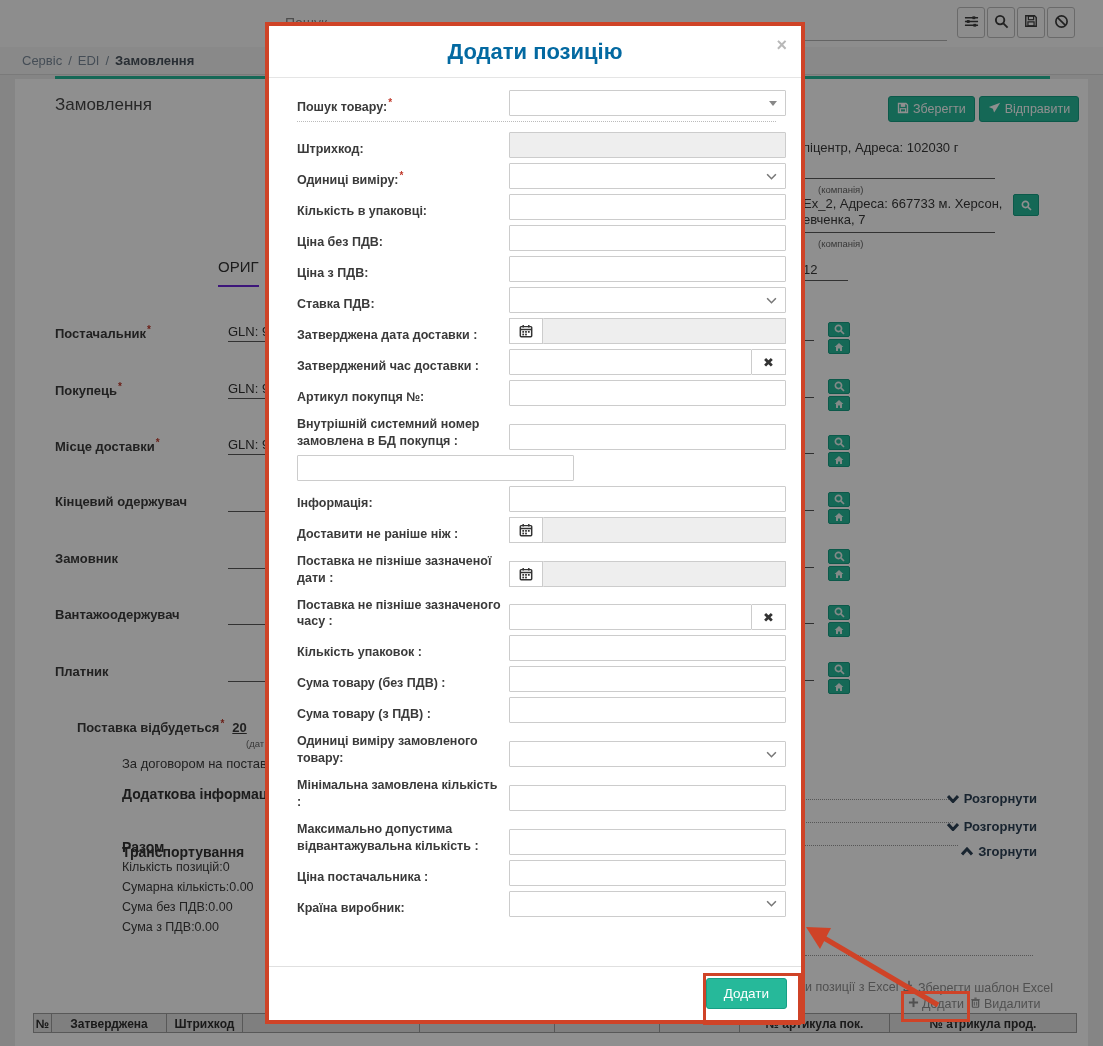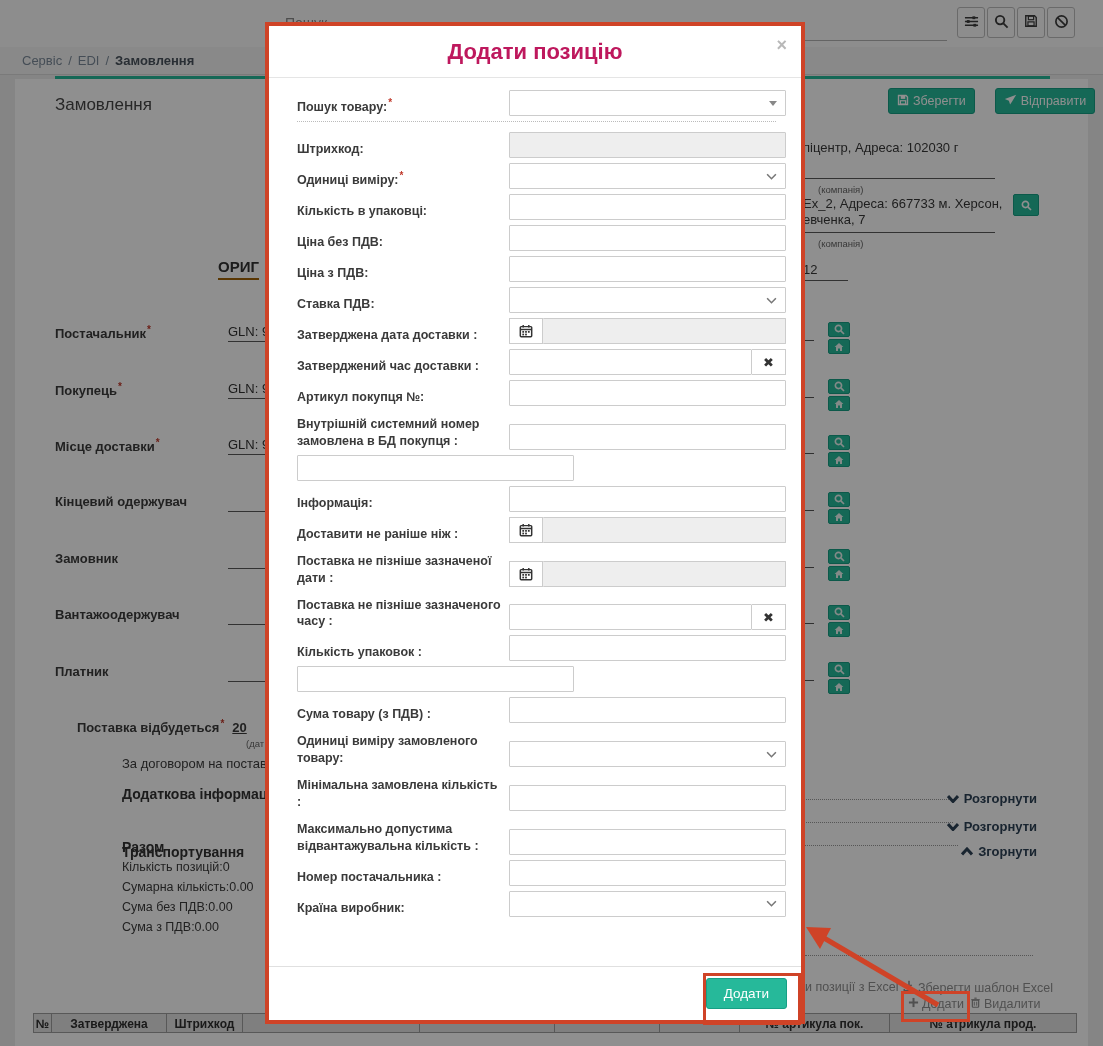--- a/index.html
+++ b/index.html
@@ -13,25 +13,25 @@
       background:transparent;font-size:14px;color:#555;outline:none;font-family:inherit}
   .search-input::placeholder{color:#8a8a8a}
   .tool-btn{position:absolute;top:7px;width:28px;height:31px;border:1px solid #bdbdbd;border-radius:3px;background:#fbfbfb;
       color:#3d3d3d;display:flex;align-items:center;justify-content:center;padding:0;cursor:pointer}
   .breadcrumb{position:absolute;top:47px;left:0;right:0;height:27px;background:#f5f5f5;border-bottom:1px solid #dadada;
       font-size:13px;display:flex;align-items:center;padding-left:22px;color:#7b8a99;gap:6px}
   .crumb-current{color:#49535d;font-weight:bold}
   .panel{position:absolute;left:15px;top:79px;width:1073px;bottom:0;background:#fff}
   .green-line{position:absolute;left:55px;top:76px;width:995px;height:3px;background:#26b99a}
   .page-title{position:absolute;left:55px;top:95px;font-size:17px;color:#464646}
-  .top-actions{position:absolute;top:88px;left:888px;display:flex;gap:20px}
+  .top-actions{position:absolute;top:96px;left:888px;display:flex;gap:4px}
   .btn-teal{background:#26b99a;color:#fff;border:1px solid #169f85;font-size:12.5px;padding:4px 8px;
       display:inline-flex;align-items:center;gap:4px;border-radius:3px;cursor:pointer;font-family:inherit}
-  .doc-heading{position:absolute;left:218px;top:258px;font-size:15px;font-weight:bold;color:#333;
-      border-bottom:2px solid #a16207;padding-bottom:3px;white-space:nowrap}
+  .doc-heading{position:absolute;left:218px;top:258px;font-size:15px;font-weight:normal;color:#333;
+      border-bottom:2px solid #6d28d9;padding-bottom:10px;white-space:nowrap}
   .bg-label{position:absolute;left:55px;font-size:13px;font-weight:600;color:#3c3c3c;white-space:nowrap}
   .bg-value{position:absolute;left:228px;font-size:13px;color:#333;white-space:nowrap}
   .bg-underline{position:absolute;left:228px;width:70px;height:1px;background:#5a5a5a}
   .star{color:#c0392b;font-size:10px;vertical-align:super;margin-left:1px}
   .mini-btn{position:absolute;left:828px;width:22px;height:15px;background:#26b99a;border:1px solid #169f85;
       color:#eaf6f2;display:flex;align-items:center;justify-content:center;border-radius:2px;padding:0;cursor:pointer}
   .mini-dash{position:absolute;left:803px;width:11px;height:1px;background:#555}
   .rfrag{position:absolute;font-size:13px;color:#383838;white-space:nowrap}
   .rcaption{position:absolute;font-size:9.5px;color:#666;white-space:nowrap}
   .runderline{position:absolute;height:1px;background:#5a5a5a}
@@ -49,21 +49,21 @@
       font-size:12px;font-weight:bold;color:#2f2f2f;text-align:center;box-sizing:border-box;overflow:hidden;white-space:nowrap}
   .th-cell:first-child{border-left:1px solid #9d9d9d}
   
   .overlay{position:absolute;inset:0;background:rgba(0,0,0,0.44);z-index:40}
   .ann{z-index:70;pointer-events:none}
   .ann-box{position:absolute;border:3px solid #cf4327}
   
   .modal{position:absolute;left:265px;top:22px;width:540px;height:1002px;background:#fff;
       border:4px solid #cf4327;z-index:60;box-sizing:border-box;display:flex;flex-direction:column}
   .m-header{position:relative;padding:13px 0 12px;border-bottom:1px solid #e5e5e5;text-align:center;flex:none}
-  .m-title{font-size:22px;font-weight:600;color:#be185d}
+  .m-title{font-size:22px;font-weight:600;color:#0369a1}
   .m-close{position:absolute;right:14px;top:10px;font-size:18px;font-weight:bold;color:#b8b8b8;cursor:pointer;line-height:1}
   .m-body{flex:1;padding:12px 25px 0 28px;overflow:hidden}
   .m-row{display:flex;align-items:flex-end;margin-bottom:5px;min-height:26px}
   .m-label{width:212px;flex:none;padding:5px 8px 0 0;font-size:12.5px;font-weight:bold;color:#3a3a3a;
       line-height:1.35;box-sizing:border-box}
   .m-control{width:277px;flex:none}
   .txt{width:100%;height:26px;border:1px solid #ccc;border-radius:1px;box-sizing:border-box;padding:0 6px;
       font-size:12.5px;color:#333;background:#fff;font-family:inherit}
   .txt:disabled,.txt.dis{background:#eee;color:#555}
   .selbox{height:26px;border:1px solid #ccc;border-radius:1px;box-sizing:border-box;background:#fff;
@@ -504,20 +504,21 @@
             <input class="txt fill" style="">
             <span class="addon right">✖</span>
           </div>
         </div>
       </div>
       <div class="m-row">
         <div class="m-label">Кількість упаковок :</div>
         <div class="m-control"><input class="txt" style=""></div>
       </div>
       <div class="m-row">
+        <div class="m-label">Сума товару (без ПДВ) :</div>
         <div class="m-control"><input class="txt" style=""></div>
       </div>
       <div class="m-row">
         <div class="m-label">Сума товару (з ПДВ) :</div>
         <div class="m-control"><input class="txt" style=""></div>
       </div>
       <div class="m-row">
         <div class="m-label">Одиниці виміру замовленого товару:</div>
         <div class="m-control">
           <div class="selbox">
@@ -529,21 +530,21 @@
       </div>
       <div class="m-row">
         <div class="m-label">Мінімальна замовлена кількість :</div>
         <div class="m-control"><input class="txt" style=""></div>
       </div>
       <div class="m-row">
         <div class="m-label">Максимально допустима відвантажувальна кількість :</div>
         <div class="m-control"><input class="txt" style=""></div>
       </div>
       <div class="m-row">
-        <div class="m-label">Номер постачальника :</div>
+        <div class="m-label">Ціна постачальника :</div>
         <div class="m-control"><input class="txt" style=""></div>
       </div>
       <div class="m-row">
         <div class="m-label">Країна виробник:</div>
         <div class="m-control">
           <div class="selbox">
             <span style="line-height: 0;"><svg viewBox="0 0 12 8" width="11" height="7">
                 <polyline points="1,1.5 6,6.5 11,1.5" fill="none" stroke="#777" stroke-width="1.8"></polyline>
               </svg></span>
           </div>

